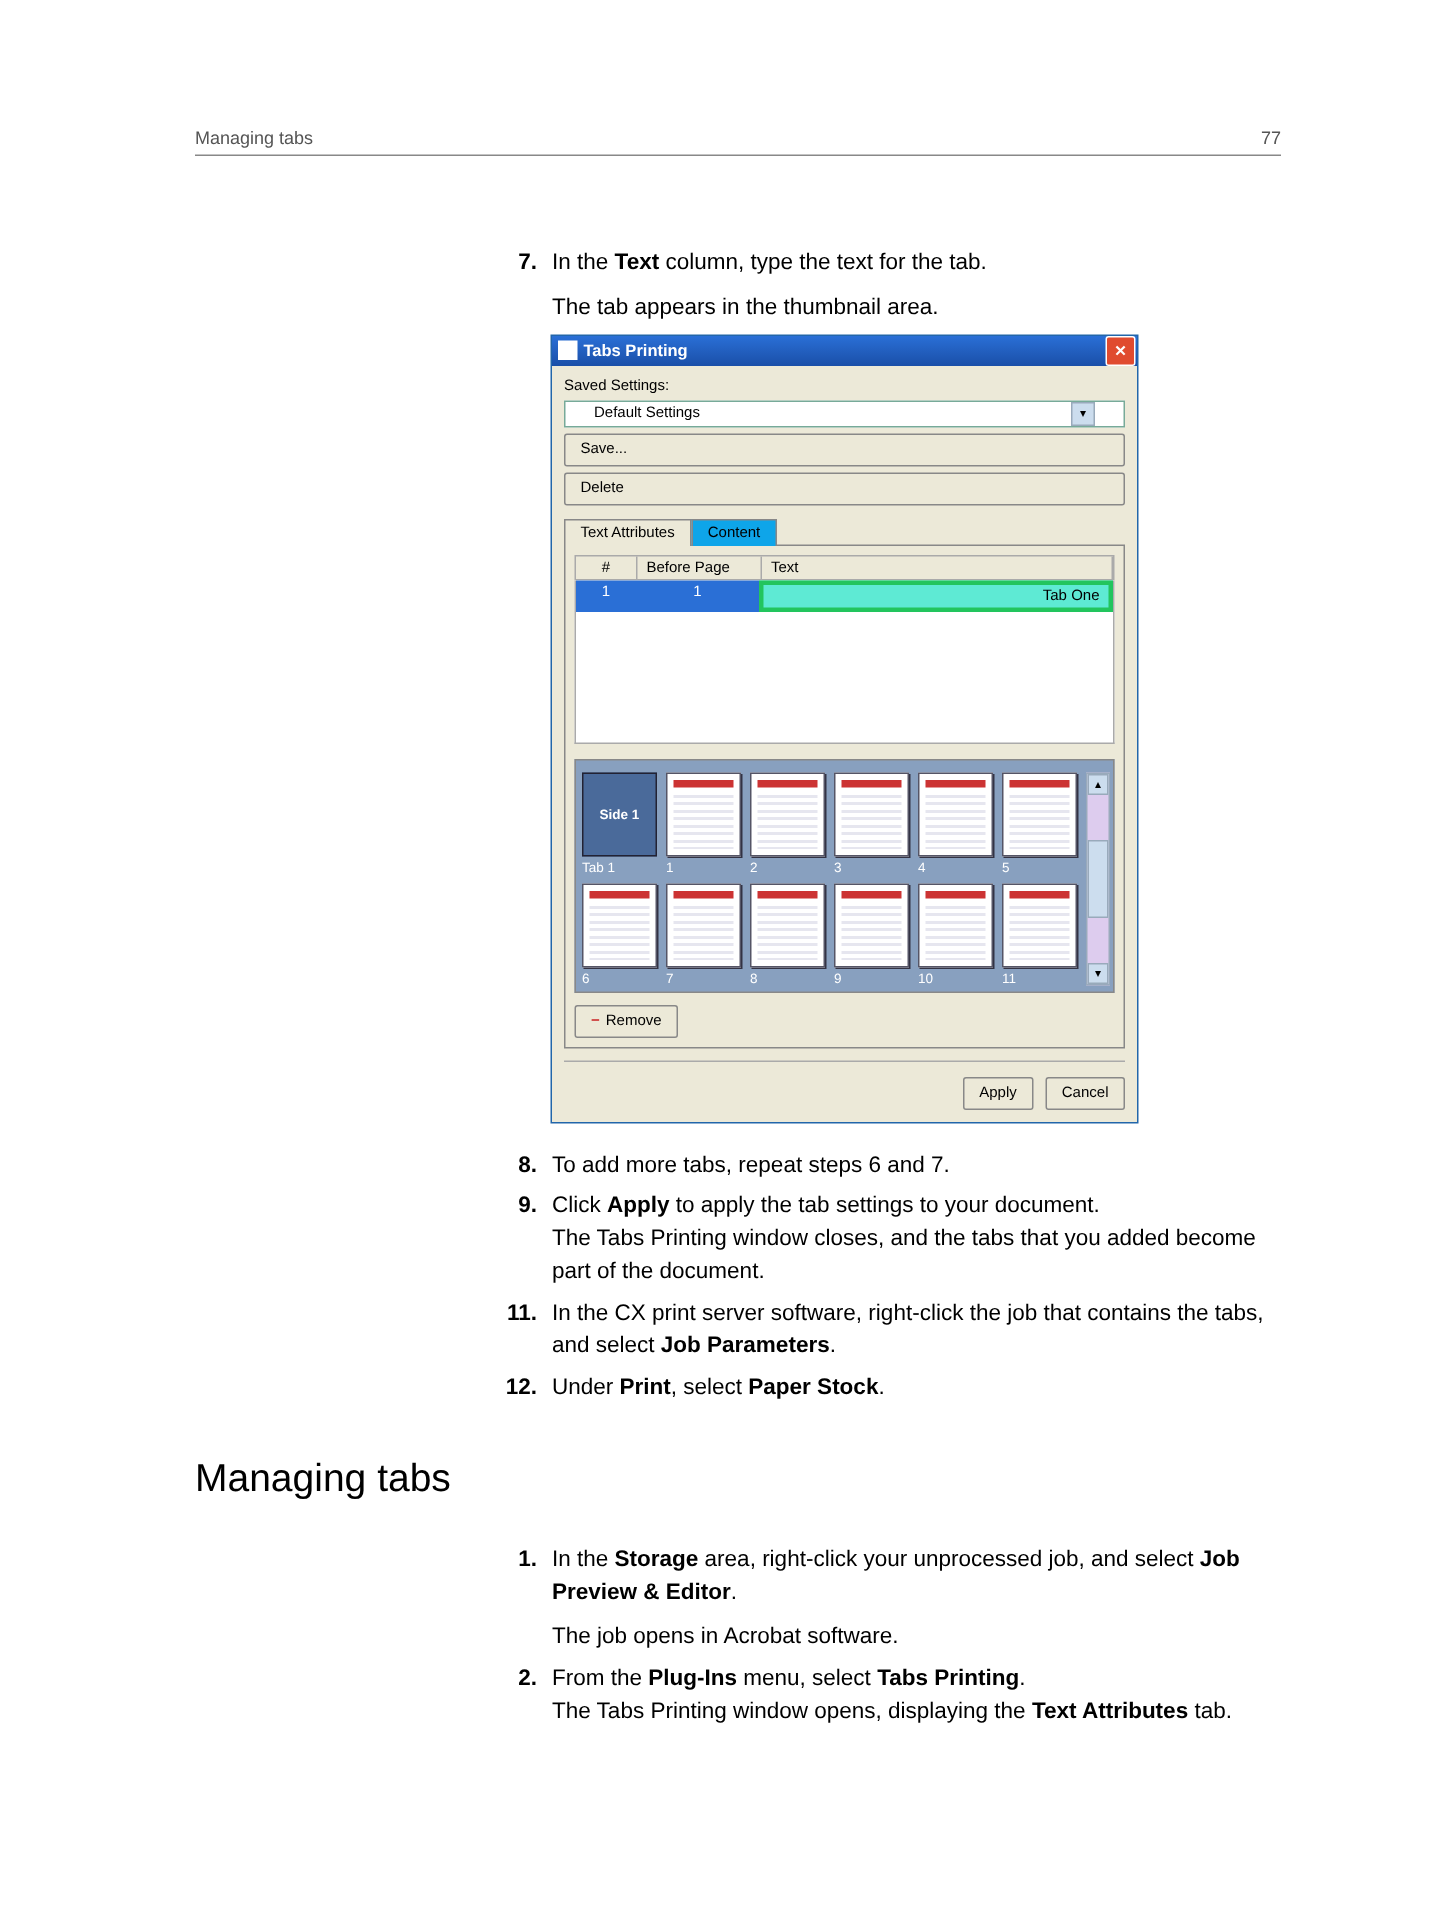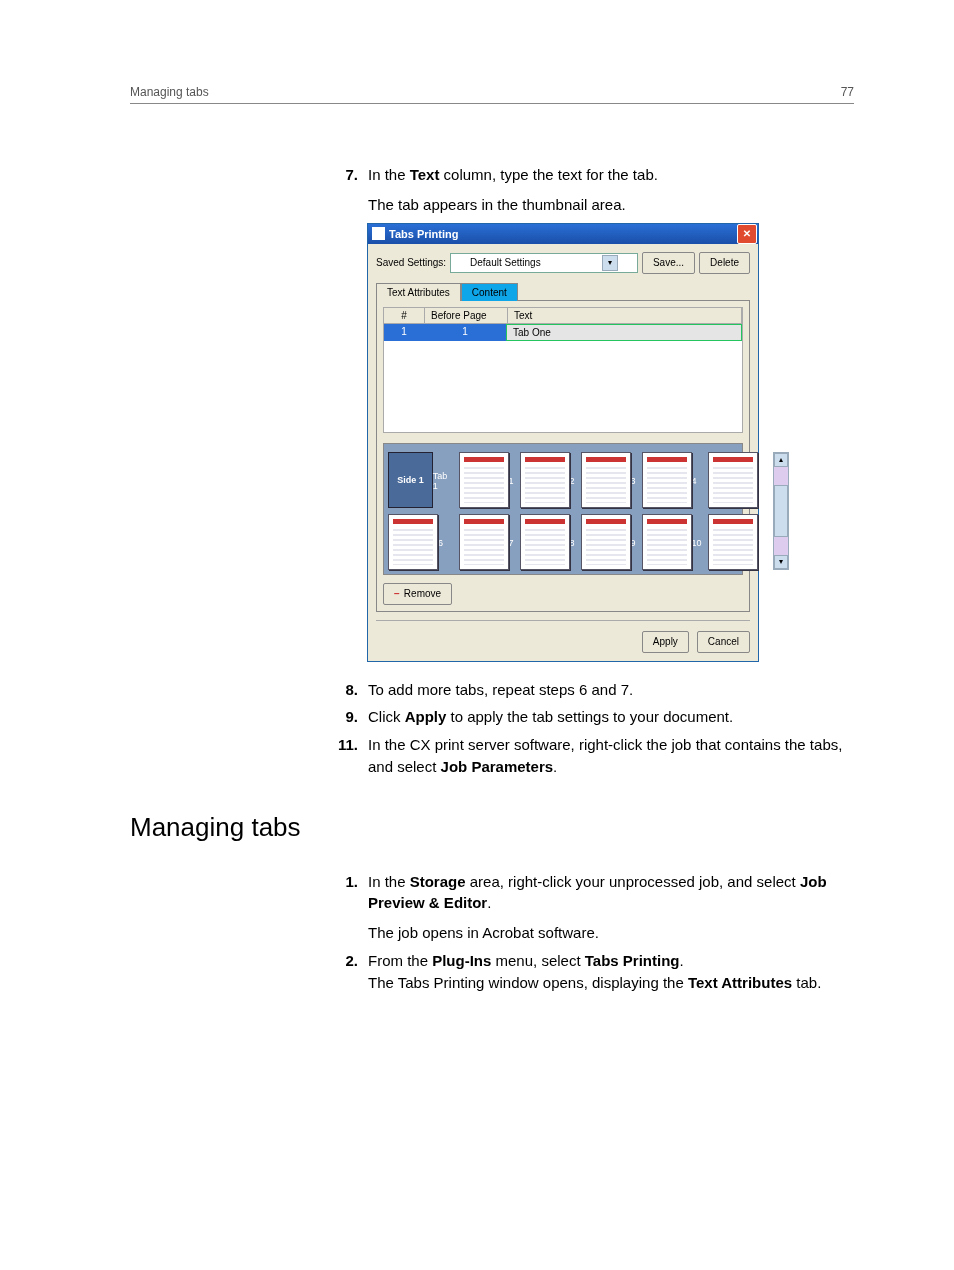--- a/index.html
+++ b/index.html
@@ -81,21 +81,21 @@
   .titlebar .xbtn {
     width: 18px; height:18px; background:#e04b2f; color:#fff;
     display:flex;align-items:center;justify-content:center;
     border:1px solid #fff; font-weight:bold; border-radius:2px;
     margin:1px;
   }
   .dlgbody {
     background: #ece9d8;
     padding: 8px;
   }
-  .row { display:flex; align-items:center; gap:4px; margin-bottom:8px;}
+  .row { display:flex; gap:4px; margin-bottom:8px;flex-direction:column;}
   .lbl { font-size:10px; }
   .combo {
     flex:1; height:18px; background:#fff; border:1px solid #7a9; display:flex;
     align-items:center; padding:0 19px; justify-content:space-between;
   }
   .combo .arrow{ width:14px;height:14px;background:#cde;border:1px solid #9ab;
     display:flex;align-items:center;justify-content:center;font-size:8px;}
   .btn {
     height:20px; padding:0 10px; background:#ece9d8; border:1px solid #888;
     border-radius:2px; display:flex;align-items:center;
@@ -116,32 +116,32 @@
   .gh1{width:28px;text-align:center;}
   .gh2{width:70px;}
   .gh3{flex:1;}
   .grid-body{
     height:108px; background:#fff; border:1px solid #aaa; border-top:none;
   }
   .grid-row{display:flex;}
   .gc{ padding:2px 6px; font-size:10px;}
   .gc1{width:28px;text-align:center;background:#2a6fd6;color:#fff;}
   .gc2{width:70px;text-align:center;background:#2a6fd6;color:#fff;}
-  .gc3{flex:1; border:1px solid #22c55e; background:#e5e5e5;}
+  .gc3{flex:1; border:3px solid #22c55e; background:#5eead4;text-align:right;}
 
   .thumbs {
     margin-top:10px; border:1px solid #888; background:#88a0bf;
     padding:8px 4px 4px 4px;
     display:flex; gap:6px;
   }
   .thumbs-inner{
     flex:1; display:grid; grid-template-columns:repeat(6,1fr);
     gap:6px 6px;
   }
-  .thumb{ display:flex;flex-direction:row;align-items:center;}
+  .thumb{ display:flex;flex-direction:column;align-items:flex-start;}
   .page-thumb{
     width:48px;height:54px;background:#fff;border:1px solid #556;
     box-shadow:1px 1px 0 #334; position:relative; overflow:hidden;
   }
   .page-thumb .redbar{position:absolute;top:4px;left:4px;right:4px;height:5px;background:#c33;}
   .page-thumb .lines{position:absolute;top:14px;left:4px;right:4px;bottom:4px;
     background:repeating-linear-gradient(#e6e6ef 0 2px,#fff 2px 5px);}
   .tab-thumb{
     width:48px;height:54px;background:#4a6a9a;border:1px solid #223;
     display:flex;align-items:center;justify-content:center;color:#fff;
@@ -329,31 +329,38 @@
 
     <div class="ol-step">
       <div class="ol-num">8.</div>
       <div class="ol-body">To add more tabs, repeat steps 6 and 7.</div>
     </div>
 
     <div class="ol-step">
       <div class="ol-num">9.</div>
       <div class="ol-body">
         <span>Click </span><b>Apply</b><span> to apply the tab settings to your document.</span><br>
+        <span>The Tabs Printing window closes, and the tabs that you added become part of the document.</span>
       </div>
     </div>
 
 
     <div class="ol-step">
       <div class="ol-num">11.</div>
       <div class="ol-body">
         <span>In the CX print server software, right-click the job that contains the tabs, and select </span><b>Job Parameters</b><span>.</span>
       </div>
     </div>
 
+    <div class="ol-step">
+      <div class="ol-num">12.</div>
+      <div class="ol-body">
+        <span>Under </span><b>Print</b><span>, select </span><b>Paper Stock</b><span>.</span>
+      </div>
+    </div>
 
 
 
     <div class="h1">Managing tabs</div>
 
 
     <div class="ol-step">
       <div class="ol-num">1.</div>
       <div class="ol-body">
         <span>In the </span><b>Storage</b><span> area, right-click your unprocessed job, and select </span><b>Job Preview &amp; Editor</b><span>.</span>

